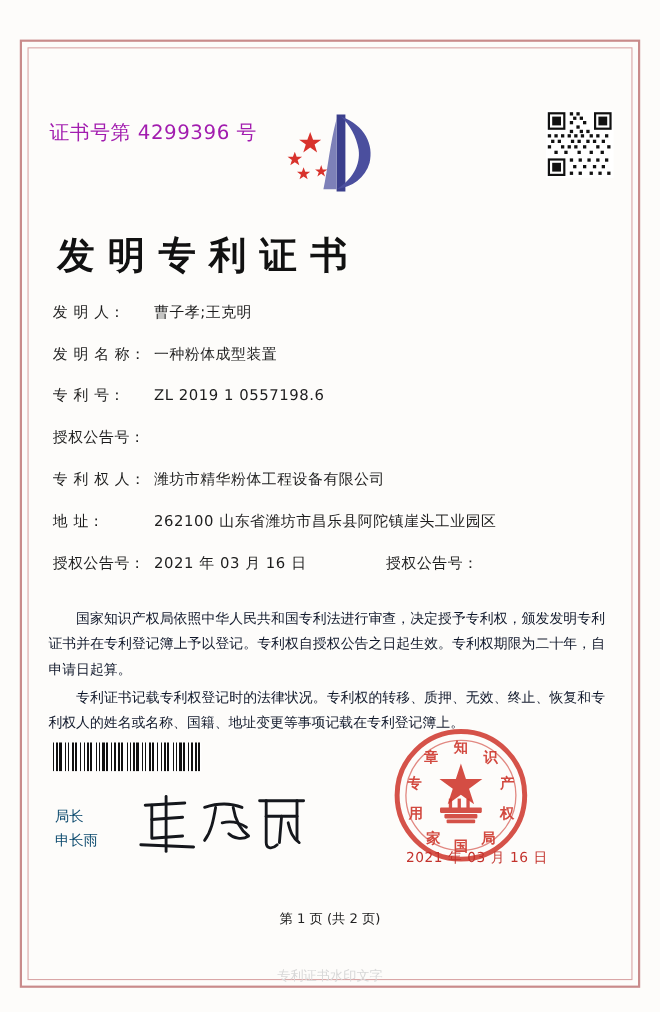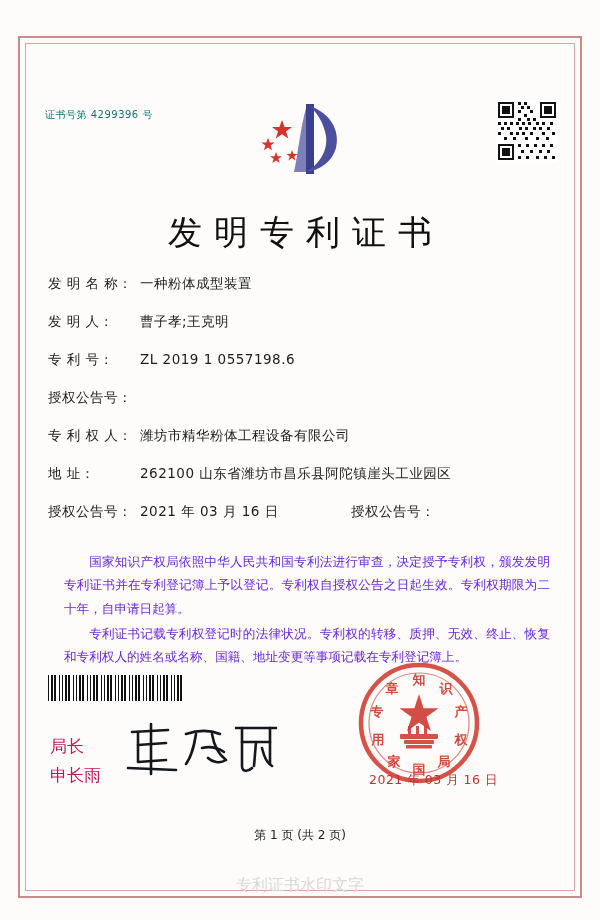--- a/index.html
+++ b/index.html
@@ -42,23 +42,23 @@
     left: 40px;
     top: 60px;
     right: 40px;
     bottom: 40px;
   }
   
   .cert-no {
     position: absolute;
     left: 5px;
     top: 48px;
-    font-size: 10px;
-    letter-spacing: 0.5px;
-    color: #0f766e;
+    font-size: 18px;
+    letter-spacing: 0.5px;
+    color: #a21caf;
     font-family: "DejaVu Sans", "Liberation Sans", sans-serif;
   }
   .qr {
     position: absolute;
     right: 2px;
     top: 40px;
     width: 62px;
     height: 62px;
   }
   .emblem {
@@ -67,25 +67,24 @@
     transform: translateX(-50%);
     top: 38px;
     width: 92px;
     height: 82px;
   }
   .title {
     position: absolute;
     left: 0;
     right: 0;
     top: 150px;
-    text-align: center;
     font-size: 34px;
     letter-spacing: 12px;
     text-indent: 12px;
-    font-weight: normal;
+    font-weight: bold;
     color: #111;
     font-family: "DejaVu Serif", "Liberation Serif", serif;
   }
   .fields {
     position: absolute;
     left: 8px;
     right: 8px;
     top: 215px;
   }
   .field-row {
@@ -114,26 +113,26 @@
     width: 100px;
     letter-spacing: 0.5px;
     margin-left: 16px;
   }
   .field-value2 {
     flex: 1 1 auto;
     letter-spacing: 0.5px;
   }
   .paragraphs {
     position: absolute;
-    left: 24px;
+    left: 4px;
     right: 10px;
     top: 490px;
     font-size: 12.6px;
     line-height: 1.85;
-    color: #6d28d9;
+    color: #0f172a;
     text-align: justify;
   }
   .paragraphs p {
     margin: 0 0 2px 0;
     text-indent: 2em;
   }
   
   .barcode {
     position: absolute;
     left: 8px;
@@ -165,23 +164,23 @@
     right: 62px;
     top: 712px;
     font-size: 12.5px;
     color: #c3322c;
     letter-spacing: 0.5px;
   }
   .director {
     position: absolute;
     left: 10px;
     top: 672px;
-    font-size: 17px;
+    font-size: 13px;
     line-height: 1.7;
-    color: #be185d;
+    color: #0c4a6e;
   }
   .signature {
     position: absolute;
     left: 84px;
     top: 658px;
     width: 160px;
     height: 60px;
   }
   .page-no {
     position: absolute;
@@ -191,21 +190,21 @@
     text-align: center;
     font-size: 12px;
     color: #222;
   }
   .footer-faint {
     position: absolute;
     left: 0;
     right: 0;
     bottom: -16px;
     text-align: center;
-    font-size: 16px;
+    font-size: 12px;
     color: #d8d8d8;
   }
 </style>
 </head>
 <body>
 
 <div class="page">
 
   <div class="border-outer"></div>
   <div class="border-inner"></div>
@@ -294,26 +293,26 @@
           <polygon points="22,54 23.5,58.2 28,58.2 24.4,60.8 25.7,65 22,62.4 18.3,65 19.6,60.8 16,58.2 20.5,58.2"></polygon>
           <polygon points="38,52 39.4,56 43.6,56 40.2,58.5 41.5,62.5 38,60 34.5,62.5 35.8,58.5 32.4,56 36.6,56"></polygon>
         </g>
       </svg>
     </div>
 
     <div class="title">发明专利证书</div>
 
     <div class="fields">
       <div class="field-row">
+        <span class="field-label">发 明 人：</span>
+        <span class="field-value">曹子孝;王克明</span>
+      </div>
+      <div class="field-row">
         <span class="field-label">发 明 名 称：</span>
         <span class="field-value">一种粉体成型装置</span>
-      </div>
-      <div class="field-row">
-        <span class="field-label">发 明 人：</span>
-        <span class="field-value">曹子孝;王克明</span>
       </div>
       <div class="field-row">
         <span class="field-label">专 利 号：</span>
         <span class="field-value">ZL 2019 1 0557198.6</span>
       </div>
       <div class="field-row">
         <span class="field-label">授权公告号：</span>
       </div>
       <div class="field-row">
         <span class="field-label">专 利 权 人：</span>

